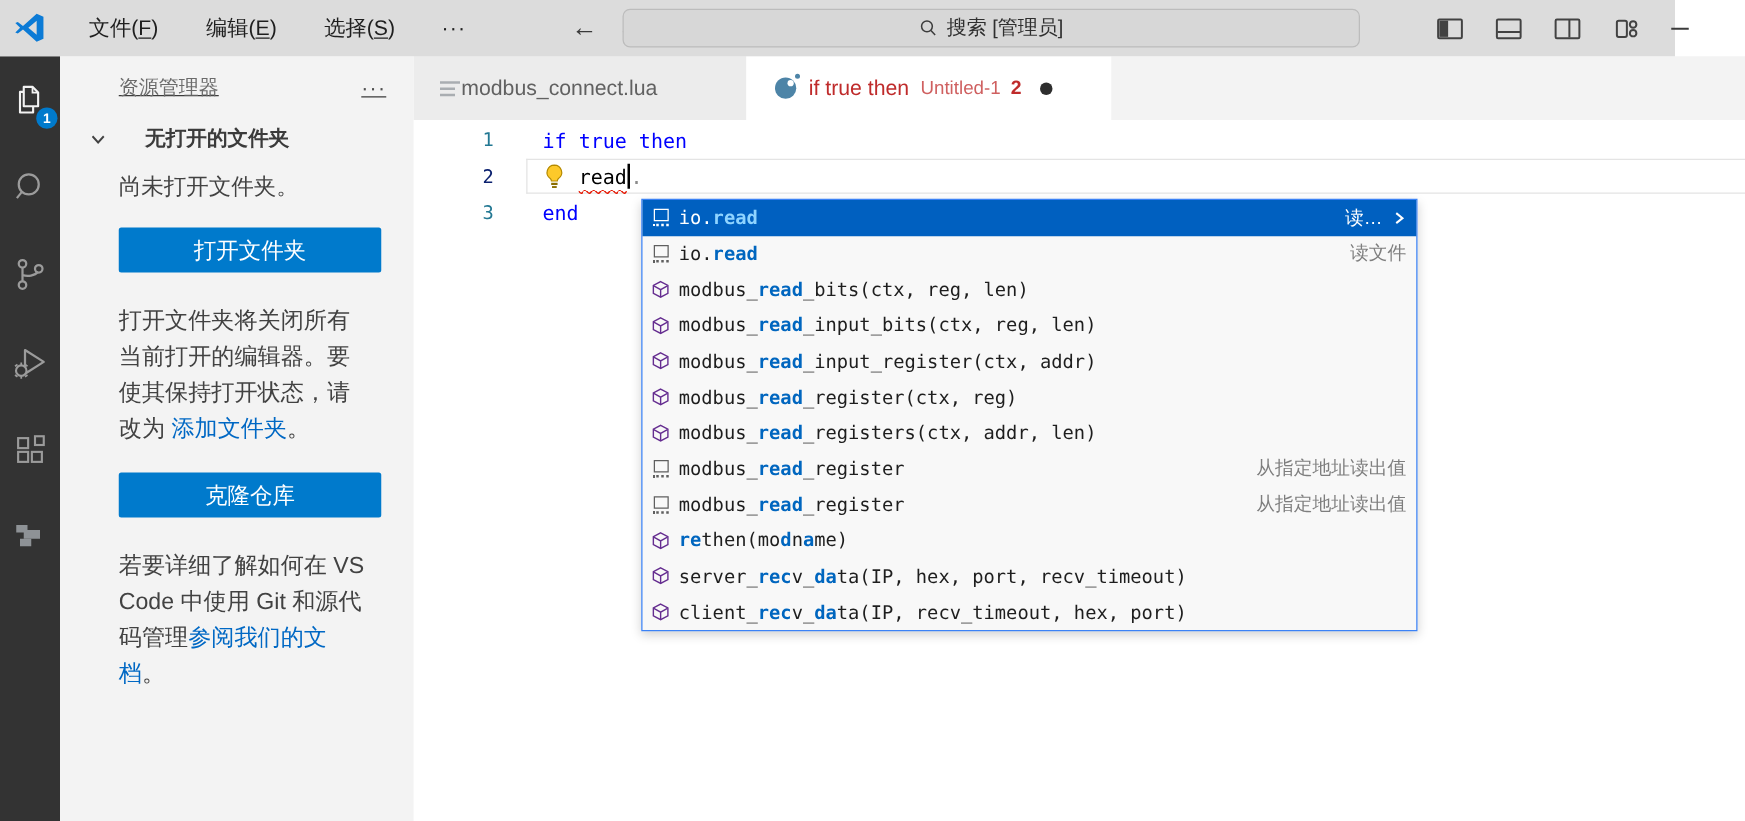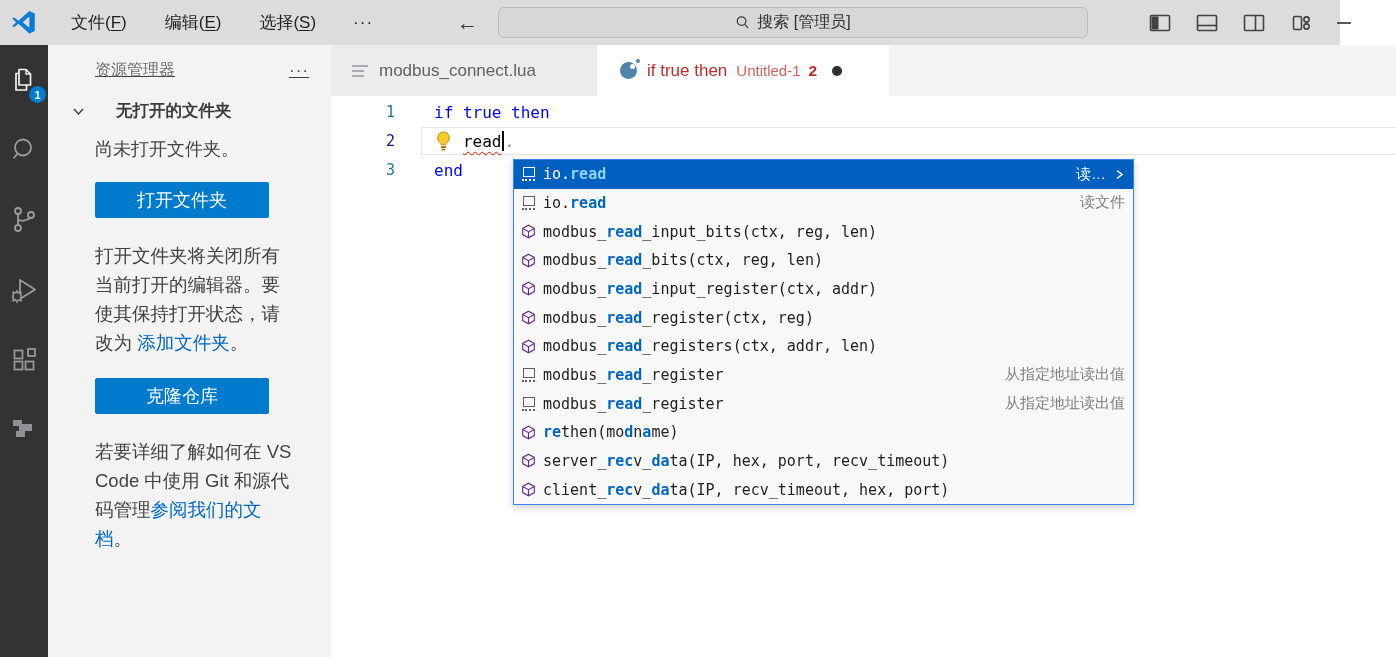--- a/index.html
+++ b/index.html
@@ -32,32 +32,32 @@
   
   .sidebar{position:absolute;left:48px;top:45px;bottom:0;width:283px;background:#f3f3f3;color:#3b3b3b;}
   .sb-header{display:flex;justify-content:space-between;align-items:center;margin:15px 22px 0 47px;text-decoration:underline;}
   .sb-title{font-size:16px;color:#6b6b6b;}
   .sb-more{font-size:17px;color:#4f4f4f;letter-spacing:1px;}
   .sb-section{display:flex;align-items:center;margin-top:19px;padding-left:24px;}
   .sb-section .chev{margin-right:7px;display:flex;}
   .sb-section-label{font-weight:bold;font-size:16.5px;color:#3b3b3b;margin-left:24px;}
   .sb-content{margin-left:47px;width:208px;}
   .sb-empty{margin-top:15px;font-size:18px;color:#424242;}
-  .sb-btn{margin-top:21px;width:174px;height:36px;background:#007acc;color:#fff;font-size:18px;
+  .sb-btn{margin-top:21px;width:210px;height:36px;background:#007acc;color:#fff;font-size:18px;
           border:none;border-radius:2px;display:flex;align-items:center;justify-content:center;cursor:pointer;
           font-family:"Liberation Sans",sans-serif;}
   .sb-para{margin-top:23px;font-size:18.5px;line-height:29px;color:#424242;white-space:pre-line;}
   .sb-link{color:#0068c4;cursor:pointer;}
   .sb-clone-text{margin-top:23px;font-size:18.5px;color:#424242;}
 
   
   .editor-area{position:absolute;left:331px;top:45px;right:0;bottom:0;background:#ffffff;}
   .tabbar{height:51px;background:#f3f3f3;display:flex;}
   .tab{display:flex;align-items:center;box-sizing:border-box;}
-  .tab-inactive{width:266px;background:#ececec;color:#616161;padding-left:21px;gap:11px;font-size:17px;align-items:center;}
+  .tab-inactive{width:266px;background:#ececec;color:#616161;padding-left:21px;gap:1px;font-size:17px;align-items:center;}
   .tab-active{width:292px;background:#ffffff;padding-left:23px;font-size:17px;}
   .seti-lines{display:flex;flex-direction:column;gap:3px;width:16px;}
   .seti-lines i{display:block;height:2px;background:#a9adb1;}
   .seti-lines i:nth-child(1){width:16px;} .seti-lines i:nth-child(2){width:12px;} .seti-lines i:nth-child(3){width:12px;}
   .lua-icon{width:17px;height:17px;border-radius:50%;background:#4d84a7;position:relative;flex:none;margin-right:10px;}
   .lua-icon::after{content:"";position:absolute;right:2px;top:2px;width:5px;height:5px;border-radius:50%;background:#fff;}
   .lua-icon::before{content:"";position:absolute;right:-3px;top:-3px;width:4px;height:4px;border-radius:50%;background:#4d84a7;}
   .tab-label-error{color:#bf2b2b;}
   .tab-desc{color:#bf2b2b;opacity:.75;font-size:15px;margin-left:9px;}
   .tab-badge{color:#bf2b2b;font-weight:bold;font-size:15.5px;margin-left:8px;}
@@ -310,34 +310,34 @@
   </div>
 
   <div class="srow k-method">
     <span class="sicon">
       <svg class="cube" width="15" height="15" viewBox="0 0 16 16" fill="none">
         <path d="M8 1.3 L14.2 4.7 V11.3 L8 14.7 L1.8 11.3 V4.7 Z" stroke="#652d90" stroke-width="1.2"></path>
         <path d="M2.2 5.1 L8 8.2 L13.8 5.1 M8 8.2 V14.4" stroke="#652d90" stroke-width="1.2"></path>
       </svg>
 
     </span>
+    <span class="slabel"><span>modbus_</span><span class="hl">read</span><span>_bits(ctx, reg, len)</span></span>
+    <span class="sdetail"></span>
+
+  </div>
+
+  <div class="srow k-method">
+    <span class="sicon">
+      <svg class="cube" width="15" height="15" viewBox="0 0 16 16" fill="none">
+        <path d="M8 1.3 L14.2 4.7 V11.3 L8 14.7 L1.8 11.3 V4.7 Z" stroke="#652d90" stroke-width="1.2"></path>
+        <path d="M2.2 5.1 L8 8.2 L13.8 5.1 M8 8.2 V14.4" stroke="#652d90" stroke-width="1.2"></path>
+      </svg>
+
+    </span>
     <span class="slabel"><span>modbus_</span><span class="hl">read</span><span>_input_bits(ctx, reg, len)</span></span>
-    <span class="sdetail"></span>
-
-  </div>
-
-  <div class="srow k-method">
-    <span class="sicon">
-      <svg class="cube" width="15" height="15" viewBox="0 0 16 16" fill="none">
-        <path d="M8 1.3 L14.2 4.7 V11.3 L8 14.7 L1.8 11.3 V4.7 Z" stroke="#652d90" stroke-width="1.2"></path>
-        <path d="M2.2 5.1 L8 8.2 L13.8 5.1 M8 8.2 V14.4" stroke="#652d90" stroke-width="1.2"></path>
-      </svg>
-
-    </span>
-    <span class="slabel"><span>modbus_</span><span class="hl">read</span><span>_bits(ctx, reg, len)</span></span>
     <span class="sdetail"></span>
 
   </div>
 
   <div class="srow k-method">
     <span class="sicon">
       <svg class="cube" width="15" height="15" viewBox="0 0 16 16" fill="none">
         <path d="M8 1.3 L14.2 4.7 V11.3 L8 14.7 L1.8 11.3 V4.7 Z" stroke="#652d90" stroke-width="1.2"></path>
         <path d="M2.2 5.1 L8 8.2 L13.8 5.1 M8 8.2 V14.4" stroke="#652d90" stroke-width="1.2"></path>
       </svg>

